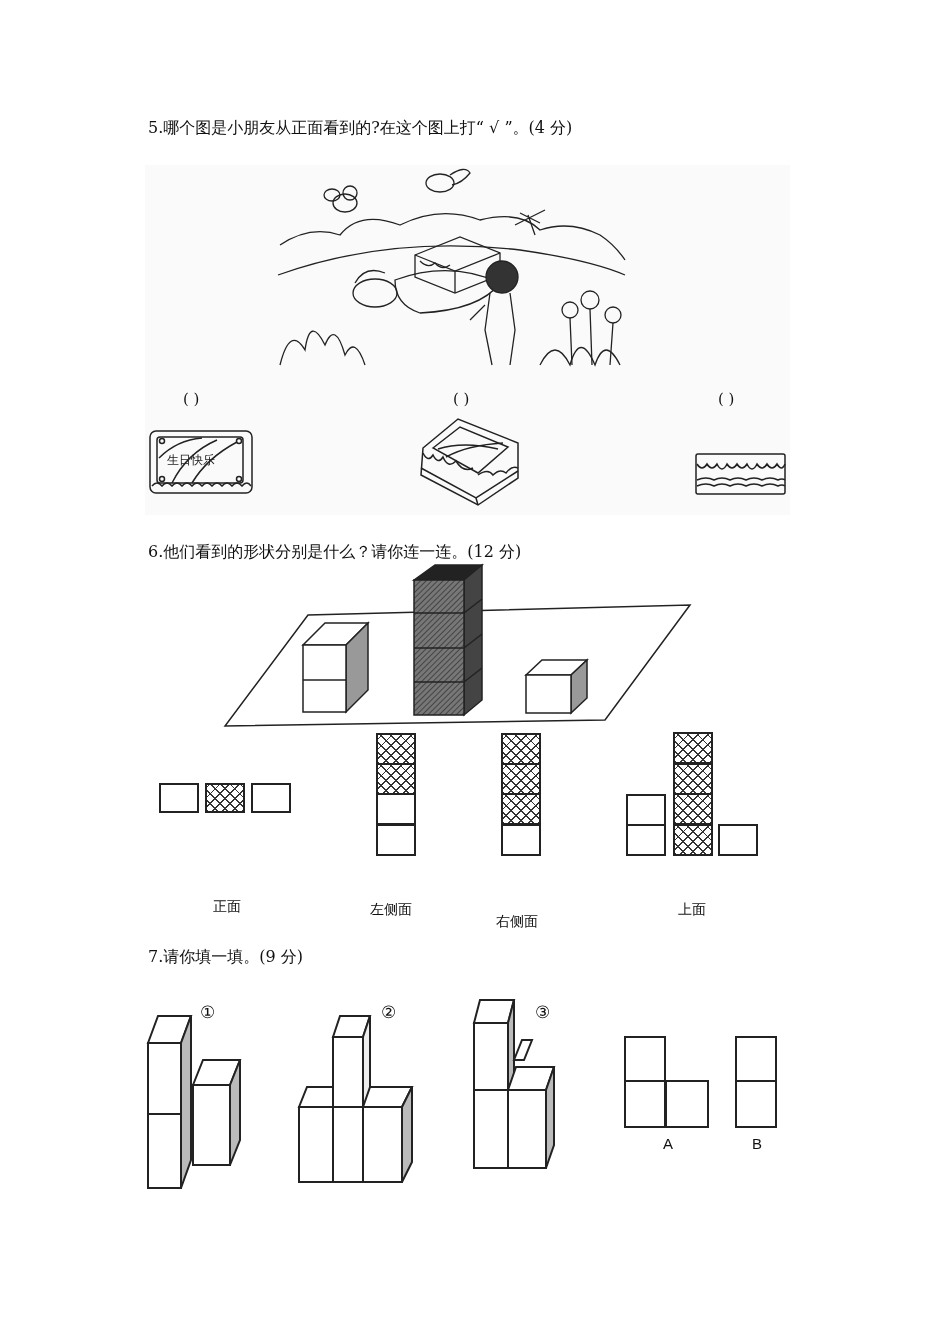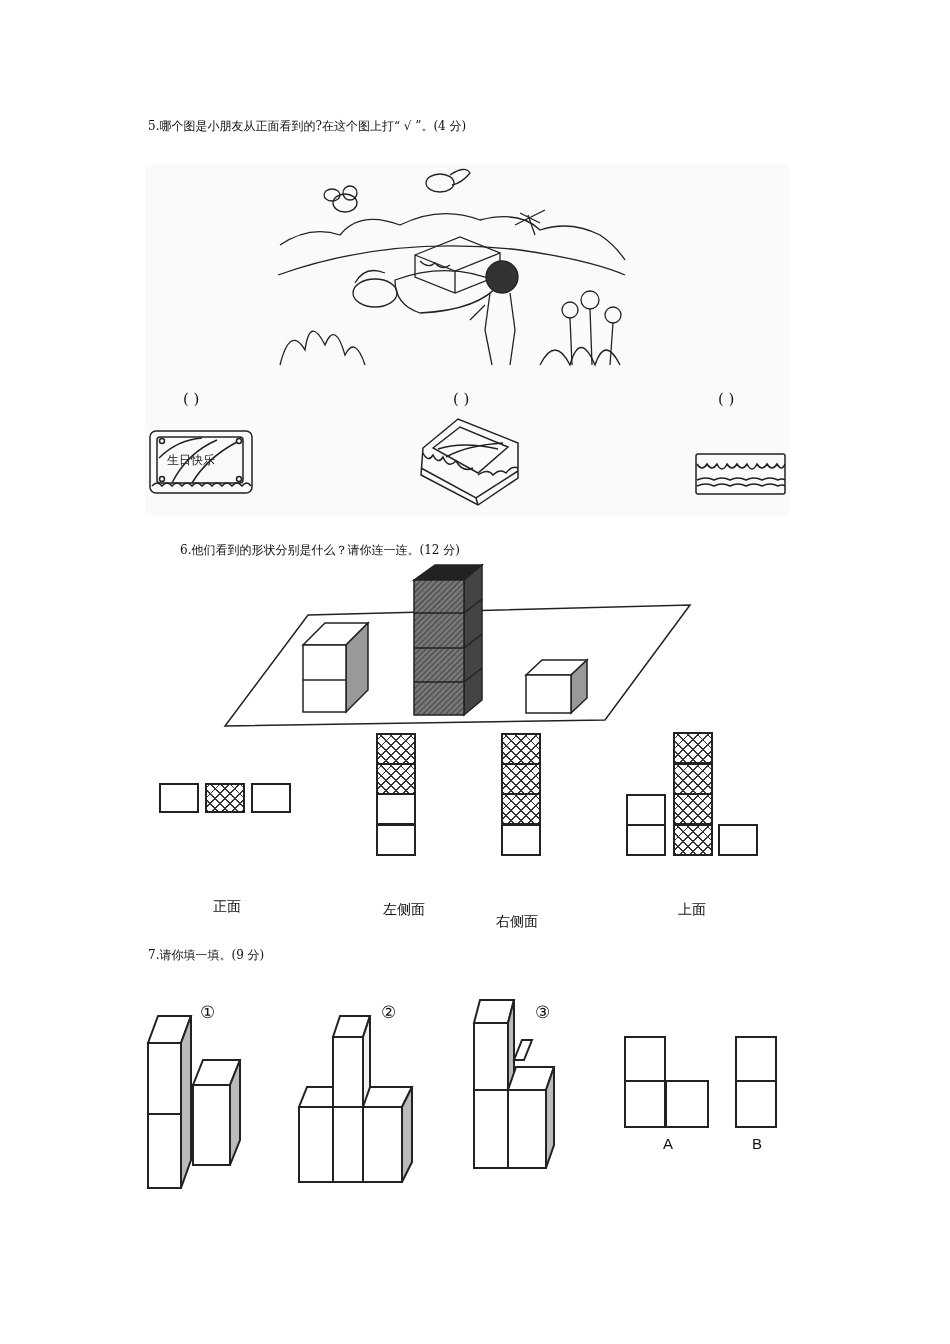--- a/index.html
+++ b/index.html
@@ -1,17 +1,17 @@
 <!DOCTYPE html>
 <html><head>
 <meta charset="utf-8">
 <style>
   html,body{margin:0;padding:0;background:#fff;}
   body{width:950px;height:1344px;position:relative;overflow:hidden;font-family:"DejaVu Serif","Liberation Serif",serif;color:#111;}
-  .q{position:absolute;font-size:12px;white-space:nowrap;}
+  .q{position:absolute;font-size:16px;white-space:nowrap;}
   .abs{position:absolute;}
   .paren{position:absolute;font-size:15px;}
   .lbl{position:absolute;font-size:14px;}
   .sans{font-family:"Liberation Sans","DejaVu Sans",sans-serif;}
   .sq{position:absolute;box-sizing:border-box;border:2px solid #222;background:#fff;}
   .hx{background-color:#fff;background-image:repeating-linear-gradient(45deg,#333 0 1px,transparent 1px 7px),repeating-linear-gradient(-45deg,#333 0 1px,transparent 1px 7px);}
   .illus{position:absolute;background:#fafafa;}
   svg{position:absolute;overflow:visible;}
 </style>
 </head>
@@ -87,21 +87,21 @@
 
 <svg style="left:694px;top:452px;" width="93" height="45">
   <g fill="none" stroke="#222" stroke-width="1.5">
     <rect x="2" y="2" width="89" height="40" rx="2"></rect>
     <path d="M3 12 Q8 20 13 12 Q18 20 23 12 Q28 22 33 12 Q38 20 43 12 Q48 20 53 12 Q58 22 63 12 Q68 20 73 12 Q78 20 83 12 Q88 20 91 12"></path>
     <path d="M3 28 Q12 24 20 28 Q28 24 36 28 Q44 24 52 28 Q60 24 68 28 Q76 24 84 28 Q88 26 91 28"></path>
     <path d="M3 34 Q12 30 20 34 Q28 30 36 34 Q44 30 52 34 Q60 30 68 34 Q76 30 84 34 Q88 32 91 34"></path>
   </g>
 </svg>
 
-<div class="q" style="left:148px;top:542px;margin-left:32px;">6.他们看到的形状分别是什么？请你连一连。(12 分)</div>
+<div class="q" style="left:148px;top:542px;">6.他们看到的形状分别是什么？请你连一连。(12 分)</div>
 
 <svg style="left:220px;top:560px;" width="475" height="170">
   <defs>
     <pattern id="diag" width="4" height="4" patternUnits="userSpaceOnUse" patternTransform="rotate(45)">
       <rect width="4" height="4" fill="#777"></rect>
         <line x1="0" y1="0" x2="0" y2="4" stroke="#444" stroke-width="2"></line>
     </pattern>
   </defs>
   <g stroke="#222" stroke-width="1.5">
 
@@ -152,21 +152,21 @@
   <div class="sq" style="left:626px;top:794px;width:40px;height:32px;"></div>
   <div class="sq" style="left:626px;top:824px;width:40px;height:32px;"></div>
   <div class="sq hx" style="left:673px;top:732px;width:40px;height:32px;"></div>
   <div class="sq hx" style="left:673px;top:763px;width:40px;height:32px;"></div>
   <div class="sq hx" style="left:673px;top:793px;width:40px;height:32px;"></div>
   <div class="sq hx" style="left:673px;top:824px;width:40px;height:32px;"></div>
   <div class="sq" style="left:718px;top:824px;width:40px;height:32px;"></div>
 </div>
 
 <div class="lbl" style="left:213px;top:898px;">正面</div>
-<div class="lbl" style="left:370px;top:901px;margin-left:13px;">左侧面</div>
+<div class="lbl" style="left:370px;top:901px;">左侧面</div>
 <div class="lbl" style="left:496px;top:913px;">右侧面</div>
 <div class="lbl" style="left:678px;top:901px;">上面</div>
 
 <div class="q" style="left:148px;top:940px;margin-top:7px;">7.请你填一填。(9 分)</div>
 
 <svg style="left:145px;top:1010px;" width="100" height="180">
   <g stroke="#222" stroke-width="2" fill="#fff">
     <polygon points="3,33 13,6 46,6 36,33"></polygon>
     <polygon points="36,33 46,6 46,150 36,178" fill="#bbb"></polygon>
     <rect x="3" y="33" width="33" height="145"></rect>

